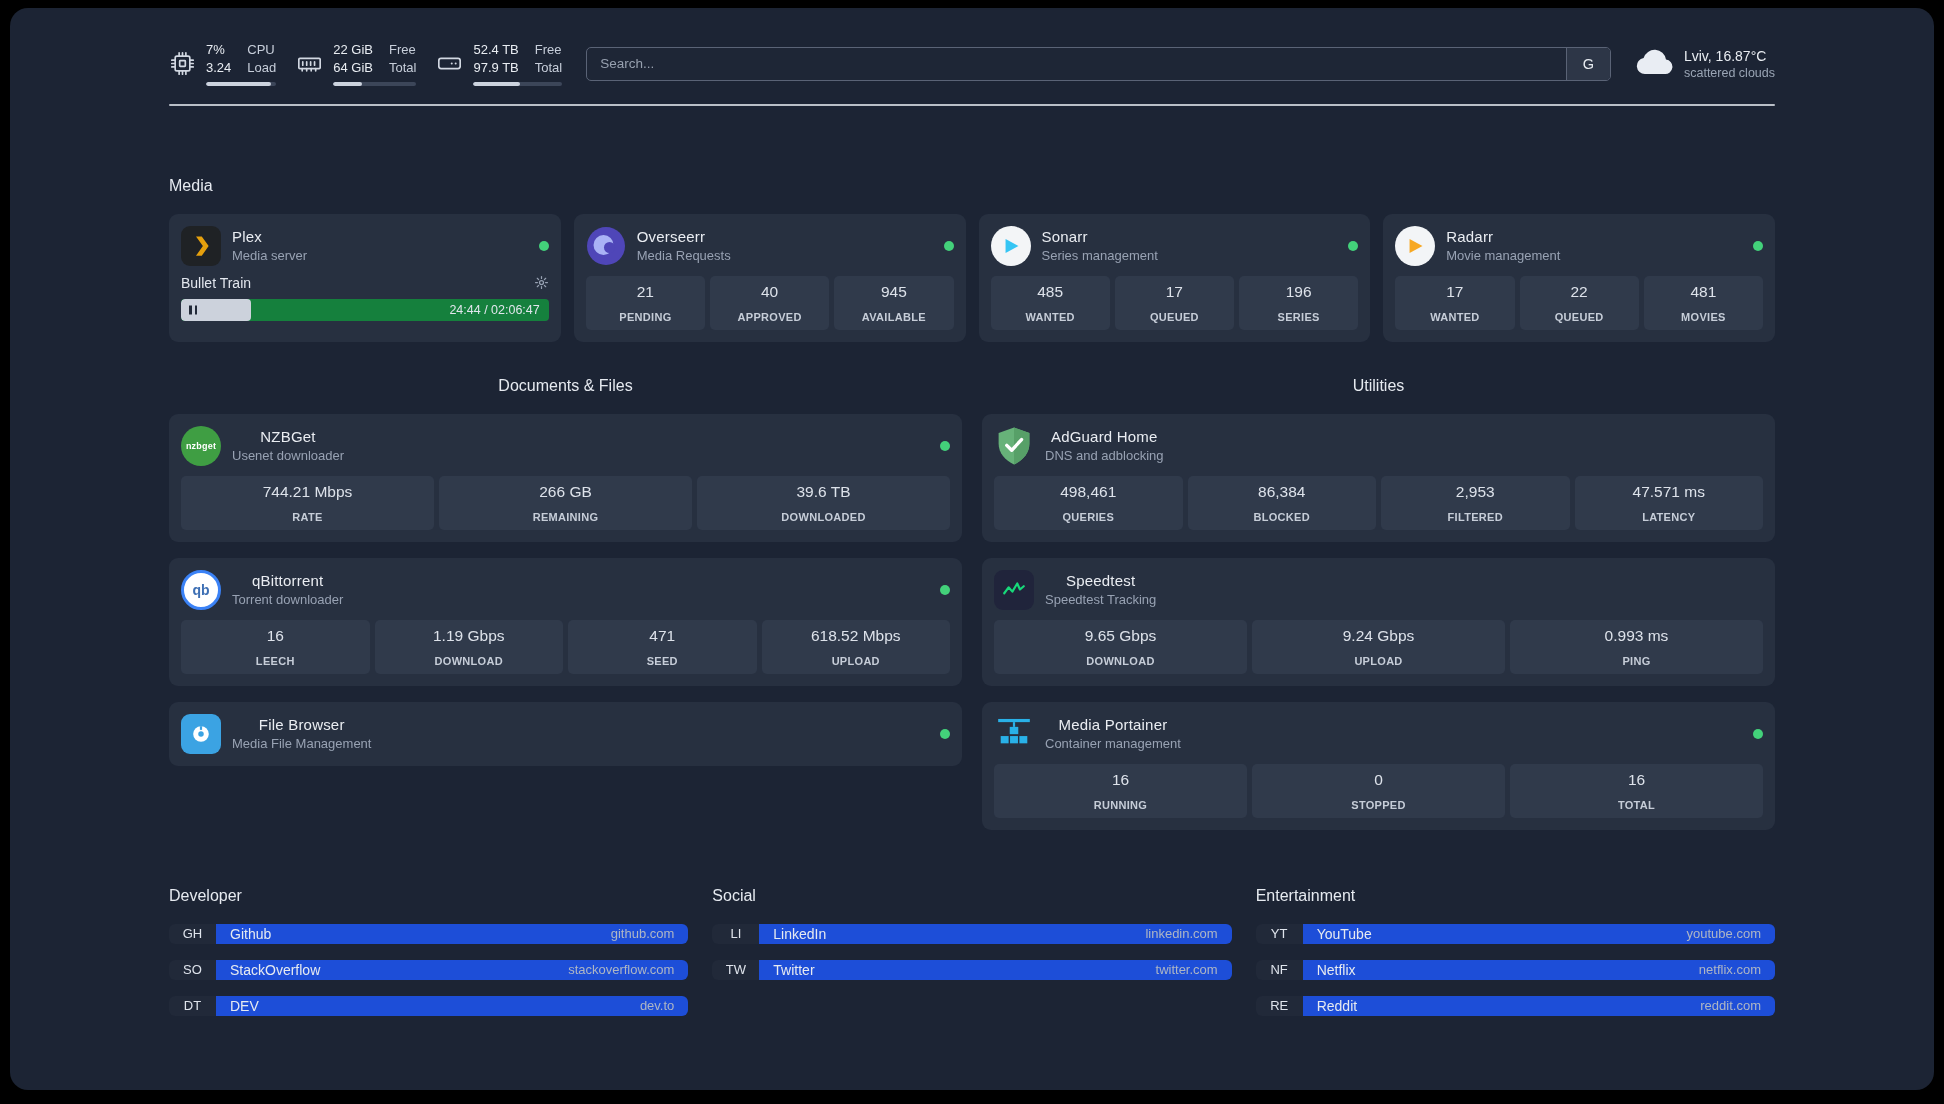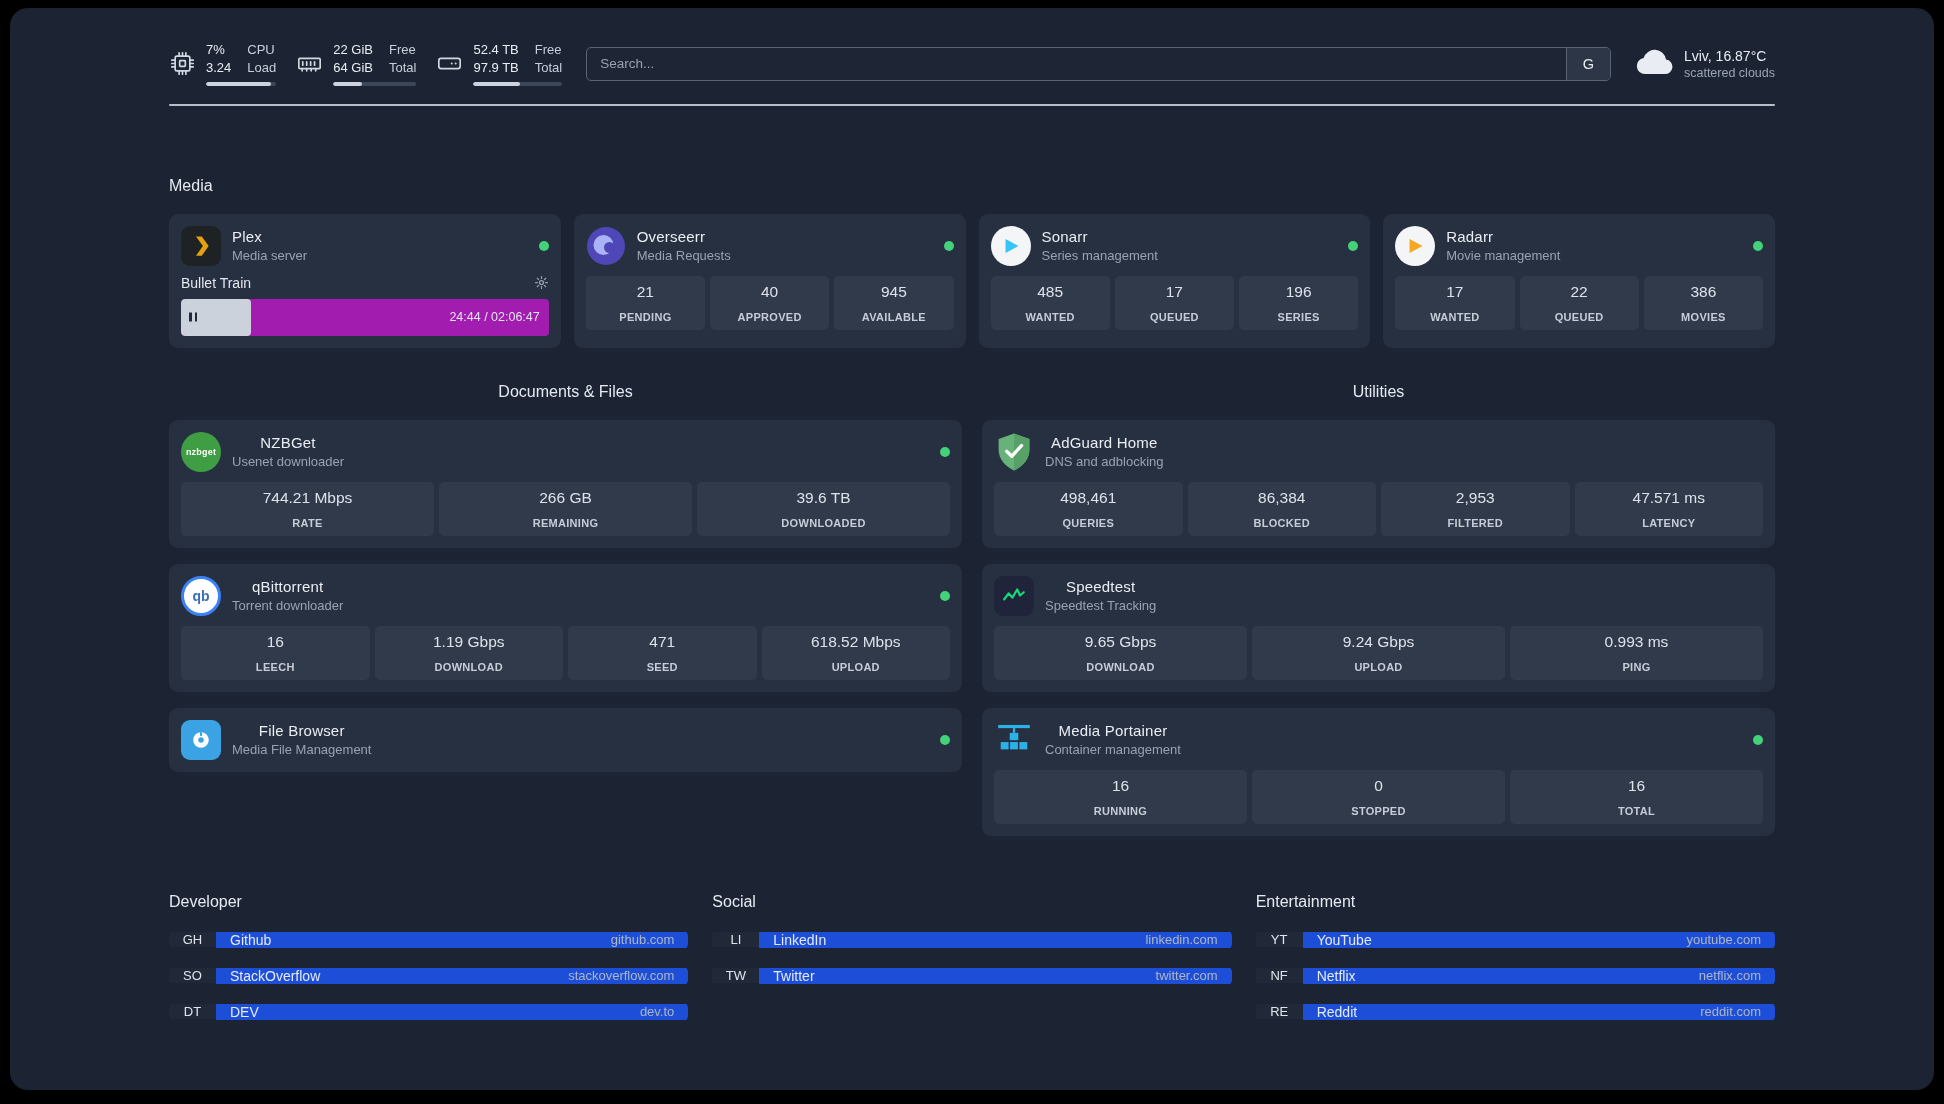--- a/index.html
+++ b/index.html
@@ -70,21 +70,21 @@
     display: flex; flex-direction: column; align-items: center; justify-content: center; gap: 10px;
   }
   .stat-value { font-size: 15.5px; color: #dde2ea; }
   .stat-label { font-size: 11px; font-weight: 700; color: #c6cdd8; letter-spacing: .3px; }
 
   
   .player-title-row { display: flex; align-items: center; margin-top: 9px; text-align: right; }
   .player-title { font-size: 14px; color: #e3e7ee; }
   .gear-btn { margin-left: auto; background: none; border: none; cursor: pointer; display: flex; }
   .player-bar {
-    position: relative; height: 37px; background: #a21caf; border-radius: 4px;
+    position: relative; height: 22px; background: #15803d; border-radius: 4px;
     margin-top: 8px; overflow: hidden;
   }
   .player-fill { position: absolute; left: 0; top: 0; bottom: 0; background: #ccd2dc; border-radius: 4px; }
   .pause-btn { position: absolute; left: 8px; top: 50%; transform: translateY(-50%); display: flex; gap: 3px; background: none; border: none; cursor: pointer; }
   .pause-btn i { display: block; width: 2.5px; height: 9px; background: #222a38; }
   .player-time { position: absolute; right: 9px; top: 50%; transform: translateY(-50%); font-size: 12.5px; color: #e2e6ed; }
 
   .two-col { display: grid; grid-template-columns: 1fr 1fr; gap: 20px; margin-top: 30px; text-align: center; }
   .col-cards { display: flex; flex-direction: column; gap: 16px; }
 
@@ -95,21 +95,21 @@
   .nzb-bg { background: #3f9e43; border-radius: 50%; }
   .nzb-text { color: #fff; font-size: 9px; font-weight: 700; letter-spacing: .2px; }
   .qb-bg { background: #fff; border: 3px solid #3b82f6; border-radius: 50%; }
   .qb-text { color: #3d6fb4; font-size: 14px; font-weight: 700; }
   .fb-bg { background: #3ba3e3; }
   .st-bg { background: #20243b; }
 
   
   .bookmarks { display: grid; grid-template-columns: repeat(3, 1fr); gap: 24px; margin-top: 52px; }
   .bm-list { display: flex; flex-direction: column; gap: 16px; }
-  .bm-row { display: flex; height: 20px; border-radius: 6px; overflow: hidden; cursor: pointer; align-items: center; }
+  .bm-row { display: flex; height: 20px; border-radius: 6px; overflow: hidden; cursor: pointer; }
   .bm-abbr {
     width: 47px; background: #212939; color: #dfe4ec; font-size: 13px;
     display: flex; align-items: center; justify-content: center; flex: none;
   }
   .bm-main { flex: 1; background: #1d4ed8; display: flex; align-items: center; padding: 0 14px; }
   .bm-name { font-size: 14px; color: #e6eaf0; }
   .bm-url { margin-left: auto; font-size: 13px; color: #aeb6c4; }
 </style>
 </head>
 <body>
@@ -308,21 +308,21 @@
           <div class="stats">
             <div class="stat">
               <div class="stat-value">17</div>
               <div class="stat-label">WANTED</div>
             </div>
             <div class="stat">
               <div class="stat-value">22</div>
               <div class="stat-label">QUEUED</div>
             </div>
             <div class="stat">
-              <div class="stat-value">386</div>
+              <div class="stat-value">481</div>
               <div class="stat-label">MOVIES</div>
             </div>
           </div>
         </div>
 
       </div>
     </section>
 
     <div class="two-col">
 

